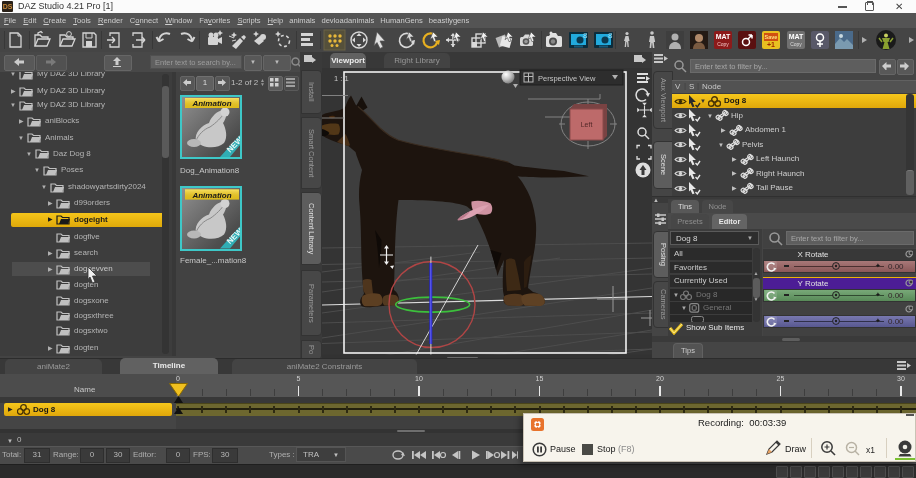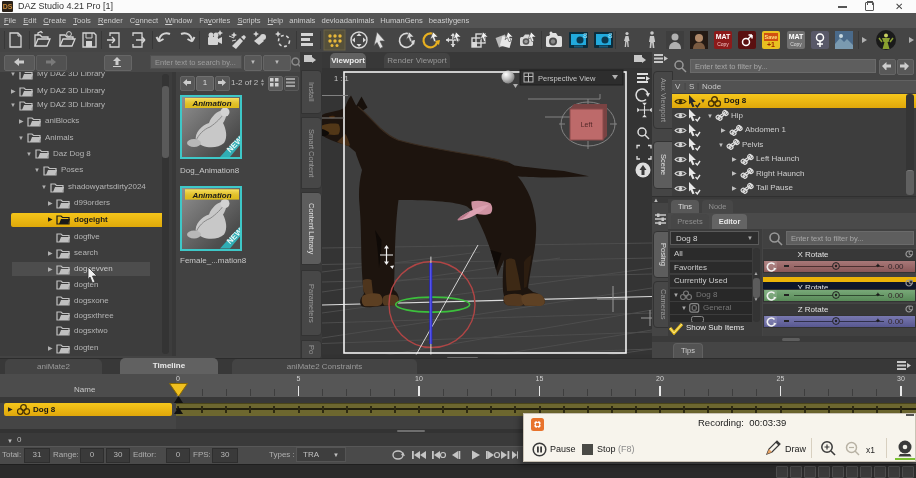--- a/index.html
+++ b/index.html
@@ -410,21 +410,21 @@
       <path d="M9 4l4 3-4 3z" fill="#c8c8c8"></path>
     </svg>
 <div class="vtab" style="left:301px;top:70px;width:19px;height:42px;line-height:19px;">Install</div>
 <div class="vtab" style="left:301px;top:117px;width:19px;height:70px;line-height:19px;">Smart Content</div>
 <div class="vtab" style="left:301px;top:192px;width:19px;height:71px;line-height:19px;background:#5d5d5d;color:#e0e0e0;">Content Library</div>
 <div class="vtab" style="left:301px;top:270px;width:19px;height:64px;line-height:19px;">Parameters</div>
 <div class="vtab" style="left:301px;top:340px;width:19px;height:18px;line-height:19px;">Po</div>
 
 <div class="abs" style="left:322px;top:52px;width:330px;height:16px;background:#383838;"></div>
 <div class="abs" style="left:330px;top:53px;width:36px;height:15px;background:#616161;border-radius:5px 5px 0 0;color:#ececec;font-size:8px;font-weight:bold;text-align:center;line-height:15px;">Viewport</div>
-<div class="abs" style="left:384px;top:53px;width:66px;height:15px;background:#434343;border-radius:5px 5px 0 0;color:#989898;font-size:8px;text-align:center;line-height:15px;">Render Viewport</div>
+<div class="abs" style="left:384px;top:53px;width:66px;height:15px;background:#434343;border-radius:5px 5px 0 0;color:#989898;font-size:8px;text-align:center;line-height:15px;">Right Library</div>
 <svg class="abs" style="left:633px;top:53px" width="14" height="12">
       <path d="M1 2h8v7H1z" fill="#c8c8c8"></path>
       <path d="M9 4l4 3-4 3z" fill="#c8c8c8"></path>
     </svg>
 <svg class="abs" style="left:322px;top:68px" width="330" height="294" viewBox="322 68 330 294">
 <rect x="322" y="68" width="330" height="294" fill="#343434"></rect>
 <rect x="344" y="72" width="282" height="281" fill="#3e3e3e"></rect>
 
 <g stroke="#4d4d4d" stroke-width="1">
 <path d="M322 248L652 243M322 264.5L652 258M322 282L652 274M322 323L652 313M322 343.5L652 332M322 361L652 349"></path>
@@ -767,44 +767,41 @@
       <path d="M9 9.5l2.5-2-3-1z" fill="#f2f2f2"></path>
     </svg>
 <div class="abs" style="left:784px;top:265.0px;width:5px;height:1.6px;background:#222;"></div>
 <div class="abs" style="left:794px;top:265.5px;width:90px;height:1px;background:#4a3030;"></div>
 <svg class="abs" style="left:832px;top:262.0px" width="8" height="8">
       <circle cx="4" cy="4" r="3.4" fill="#9a6868" stroke="#222" stroke-width="1"></circle>
       <circle cx="4" cy="4" r="1.2" fill="#222"></circle>
     </svg>
 <div class="abs" style="left:875px;top:262.0px;color:#1a1a1a;font-size:7px;">✦</div>
 <div class="abs" style="left:888px;top:262.0px;color:#33272a;font-size:8px;">0.00</div>
-<div class="abs" style="left:763px;top:277px;width:153px;height:11px;background:#0f172a;border-top:5px solid #eab308;color:#e2e2e2;font-size:8px;">
+<div class="abs" style="left:763px;top:277px;width:153px;height:11px;background:#4c1d95;border-top:1px solid #eab308;color:#e2e2e2;font-size:8px;">
       <span style="position:absolute;left:0;width:100px;text-align:center;top:0.5px;">Y Rotate</span>
     </div>
 <svg class="abs" style="left:905px;top:279px" width="8" height="8">
       <circle cx="4" cy="4" r="3" fill="none" stroke="#9a9a9a" stroke-width="1.2"></circle>
       <circle cx="6" cy="3" r="2" fill="#383838" stroke="#9a9a9a" stroke-width="1"></circle>
     </svg>
 <div class="abs" style="left:763px;top:288.5px;width:153px;height:13px;background:linear-gradient(#78a878,#588a58);border:1px solid #333;box-sizing:border-box;"></div>
 <div class="abs" style="left:764.5px;top:290.0px;width:12px;height:10px;background:rgba(255,255,255,0.12);border-radius:2px;"></div>
 <svg class="abs" style="left:765px;top:289.5px" width="12" height="11" viewBox="0 0 12 11">
       <path d="M9.5 3.5a4 4 0 1 0 0.5 4" fill="none" stroke="#f2f2f2" stroke-width="1.6"></path>
       <path d="M9 9.5l2.5-2-3-1z" fill="#f2f2f2"></path>
     </svg>
 <div class="abs" style="left:784px;top:294.0px;width:5px;height:1.6px;background:#222;"></div>
 <div class="abs" style="left:794px;top:294.5px;width:90px;height:1px;background:#304a30;"></div>
 <svg class="abs" style="left:832px;top:291.0px" width="8" height="8">
       <circle cx="4" cy="4" r="3.4" fill="#689a68" stroke="#222" stroke-width="1"></circle>
       <circle cx="4" cy="4" r="1.2" fill="#222"></circle>
     </svg>
 <div class="abs" style="left:875px;top:291.0px;color:#1a1a1a;font-size:7px;">✦</div>
 <div class="abs" style="left:888px;top:291.0px;color:#33272a;font-size:8px;">0.00</div>
-<div class="abs" style="left:763px;top:303px;width:153px;height:11px;background:#383838;border-top:1px solid #444;color:#e2e2e2;font-size:8px;">
-      <span style="position:absolute;left:0;width:100px;text-align:center;top:0.5px;">Z Rotate</span>
-    </div>
 <svg class="abs" style="left:905px;top:305px" width="8" height="8">
       <circle cx="4" cy="4" r="3" fill="none" stroke="#9a9a9a" stroke-width="1.2"></circle>
       <circle cx="6" cy="3" r="2" fill="#383838" stroke="#9a9a9a" stroke-width="1"></circle>
     </svg>
 <div class="abs" style="left:763px;top:314.5px;width:153px;height:13px;background:linear-gradient(#7878b0,#585890);border:1px solid #333;box-sizing:border-box;"></div>
 <div class="abs" style="left:764.5px;top:316.0px;width:12px;height:10px;background:rgba(255,255,255,0.12);border-radius:2px;"></div>
 <svg class="abs" style="left:765px;top:315.5px" width="12" height="11" viewBox="0 0 12 11">
       <path d="M9.5 3.5a4 4 0 1 0 0.5 4" fill="none" stroke="#f2f2f2" stroke-width="1.6"></path>
       <path d="M9 9.5l2.5-2-3-1z" fill="#f2f2f2"></path>
     </svg>

